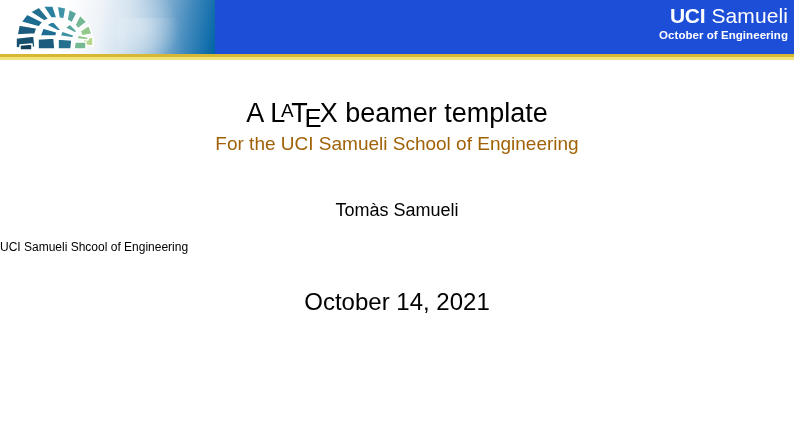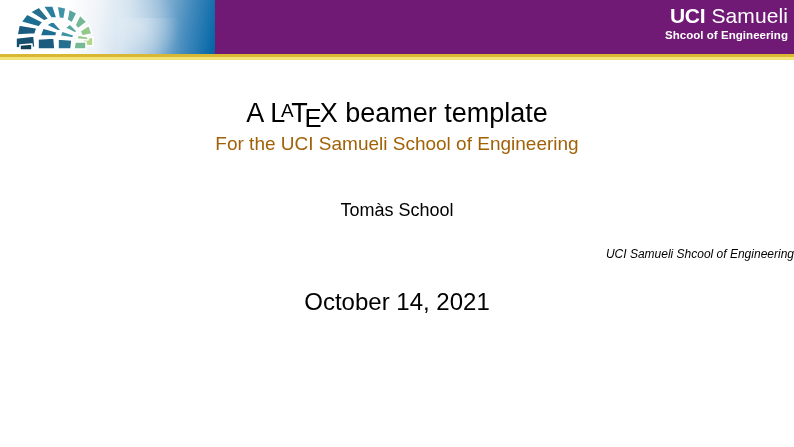--- a/index.html
+++ b/index.html
@@ -22,21 +22,21 @@
     overflow: hidden;
   }
 
   
   #header-band {
     position: absolute;
     left: 0;
     top: 0;
     width: 794px;
     height: 54px;
-    background: #701a75;
+    background: #1d4ed8;
     overflow: hidden;
   }
 
   
   #header-left-wash {
     position: absolute;
     left: 0;
     top: 0;
     width: 215px;
     height: 54px;
@@ -187,24 +187,23 @@
     text-align: center;
   }
   #author-name {
     font-size: 18px;
     color: #000000;
     line-height: 1.2;
   }
   #institute-block {
     position: absolute;
     left: 0;
-    top: 247px;
-    width: 794px;
-    text-align: right;
-    font-style: italic;
+    top: 240px;
+    width: 794px;
+    text-align: left;
   }
   #institute-name {
     font-size: 12px;
     color: #000000;
     line-height: 1.2;
   }
   #date-block {
     position: absolute;
     left: 0;
     top: 288px;
@@ -252,36 +251,36 @@
         <path d="M65,35 L66,31 L76,33 L76,36 Z" fill="#95c88c"></path>
 
         <path d="M8,46 L8,41 L20,40 L20,46 Z" fill="#123f58"></path>
       </g>
     </svg>
 
     <div id="wordmark">
       <div id="wordmark-line1">
         <span id="wordmark-uci">UCI</span><span>&nbsp;</span><span id="wordmark-samueli">Samueli</span>
       </div>
-      <div id="wordmark-line2">Shcool of Engineering</div>
+      <div id="wordmark-line2">October of Engineering</div>
     </div>
   </div>
 
   <div id="gold-rule"></div>
   <div id="gold-rule-light"></div>
 
   <div id="title-block">
     <div id="slide-title">
       <span>A </span><span class="latex-logo"><span>L</span><span class="latex-a">A</span><span class="latex-t">T</span><span class="latex-e">E</span><span>X</span></span><span> beamer template</span>
     </div>
     <div id="slide-subtitle">For the UCI Samueli School of Engineering</div>
   </div>
 
   <div id="author-block">
-    <div id="author-name">Tomàs School</div>
+    <div id="author-name">Tomàs Samueli</div>
   </div>
 
   <div id="institute-block">
     <div id="institute-name">UCI Samueli Shcool of Engineering</div>
   </div>
 
   <div id="date-block">
     <div id="date-text">October 14, 2021</div>
   </div>
 

